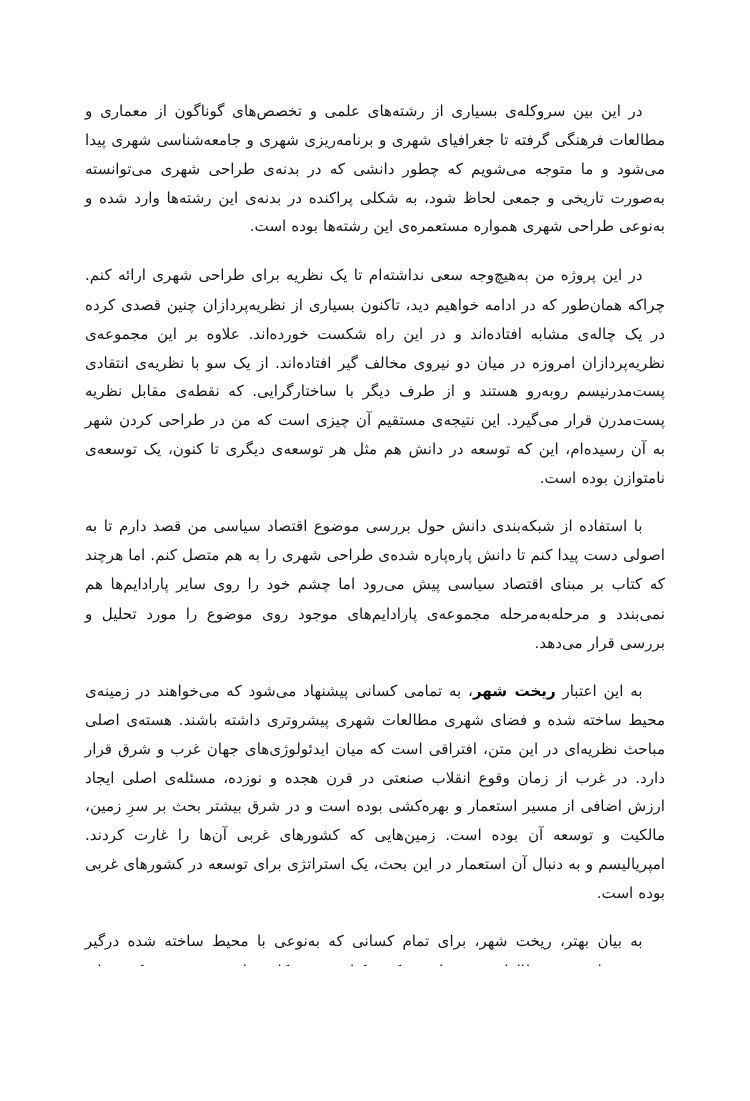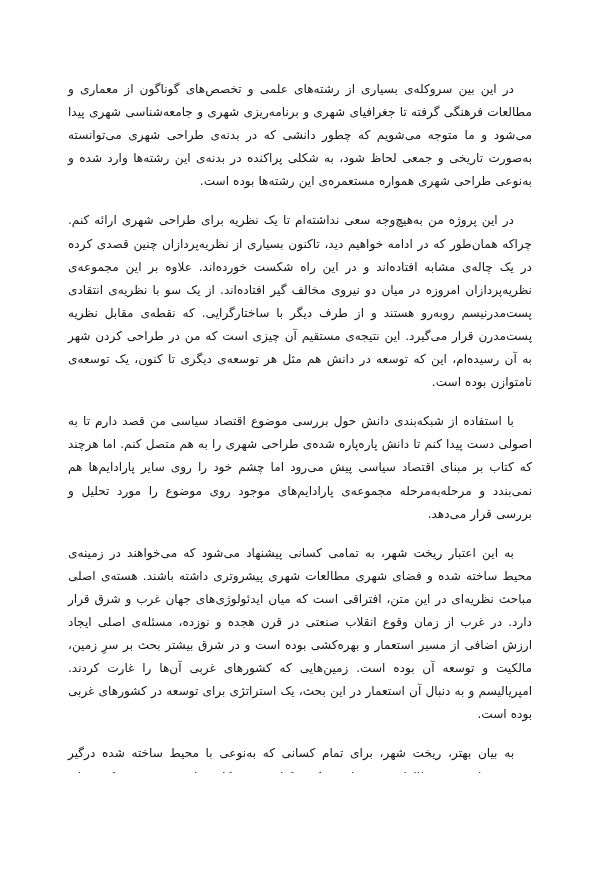--- a/index.html
+++ b/index.html
@@ -40,21 +40,21 @@
     color: #151515;
     text-indent: 18px;
     word-spacing: 0.2px;
     letter-spacing: 0px;
     -webkit-font-smoothing: antialiased;
   }
   p.para + p.para {
     margin-top: 16px;
   }
   .bold-term {
-    font-weight: normal;
+    font-weight: bold;
     color: #0d0d0d;
   }
 </style>
 </head>
 <body>
 
 <div class="page">
   <div class="text-column">
 
     <p class="para">در این بین سروکله‌ی بسیاری از رشته‌های علمی و تخصص‌های گوناگون از معماری و مطالعات فرهنگی گرفته تا جغرافیای شهری و برنامه‌ریزی شهری و جامعه‌شناسی شهری پیدا می‌شود و ما متوجه می‌شویم که چطور دانشی که در بدنه‌ی طراحی شهری می‌توانسته به‌صورت تاریخی و جمعی لحاظ شود، به شکلی پراکنده در بدنه‌ی این رشته‌ها وارد شده و به‌نوعی طراحی شهری همواره مستعمره‌ی این رشته‌ها بوده است.</p>

